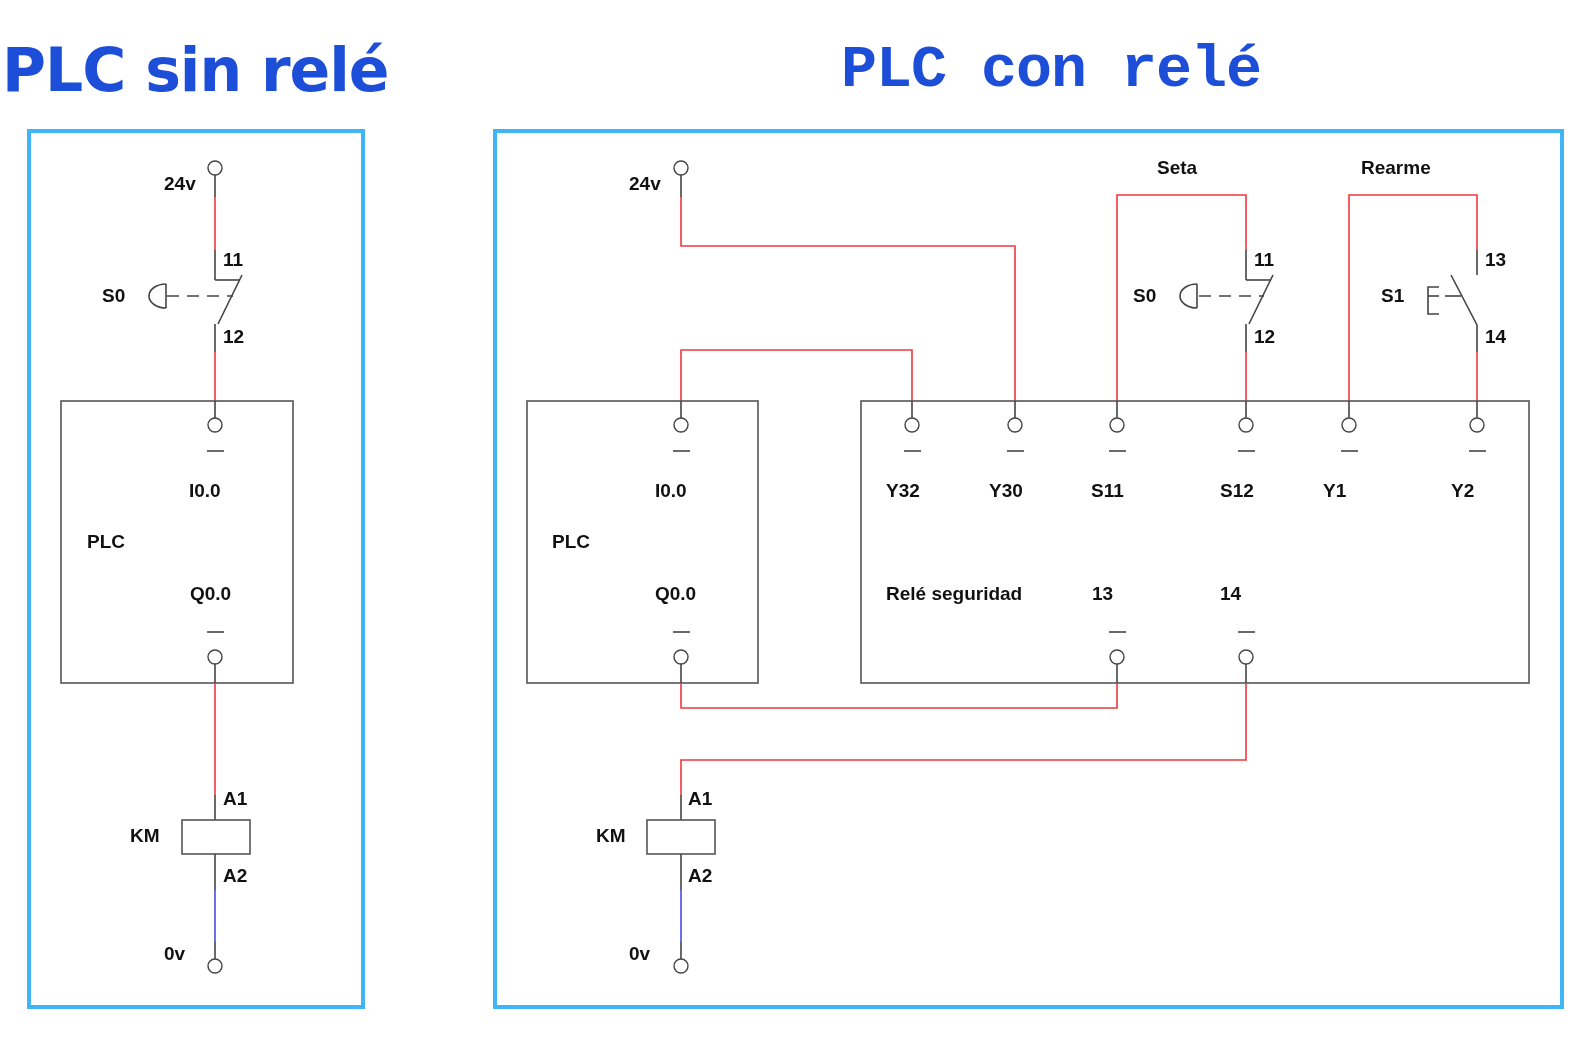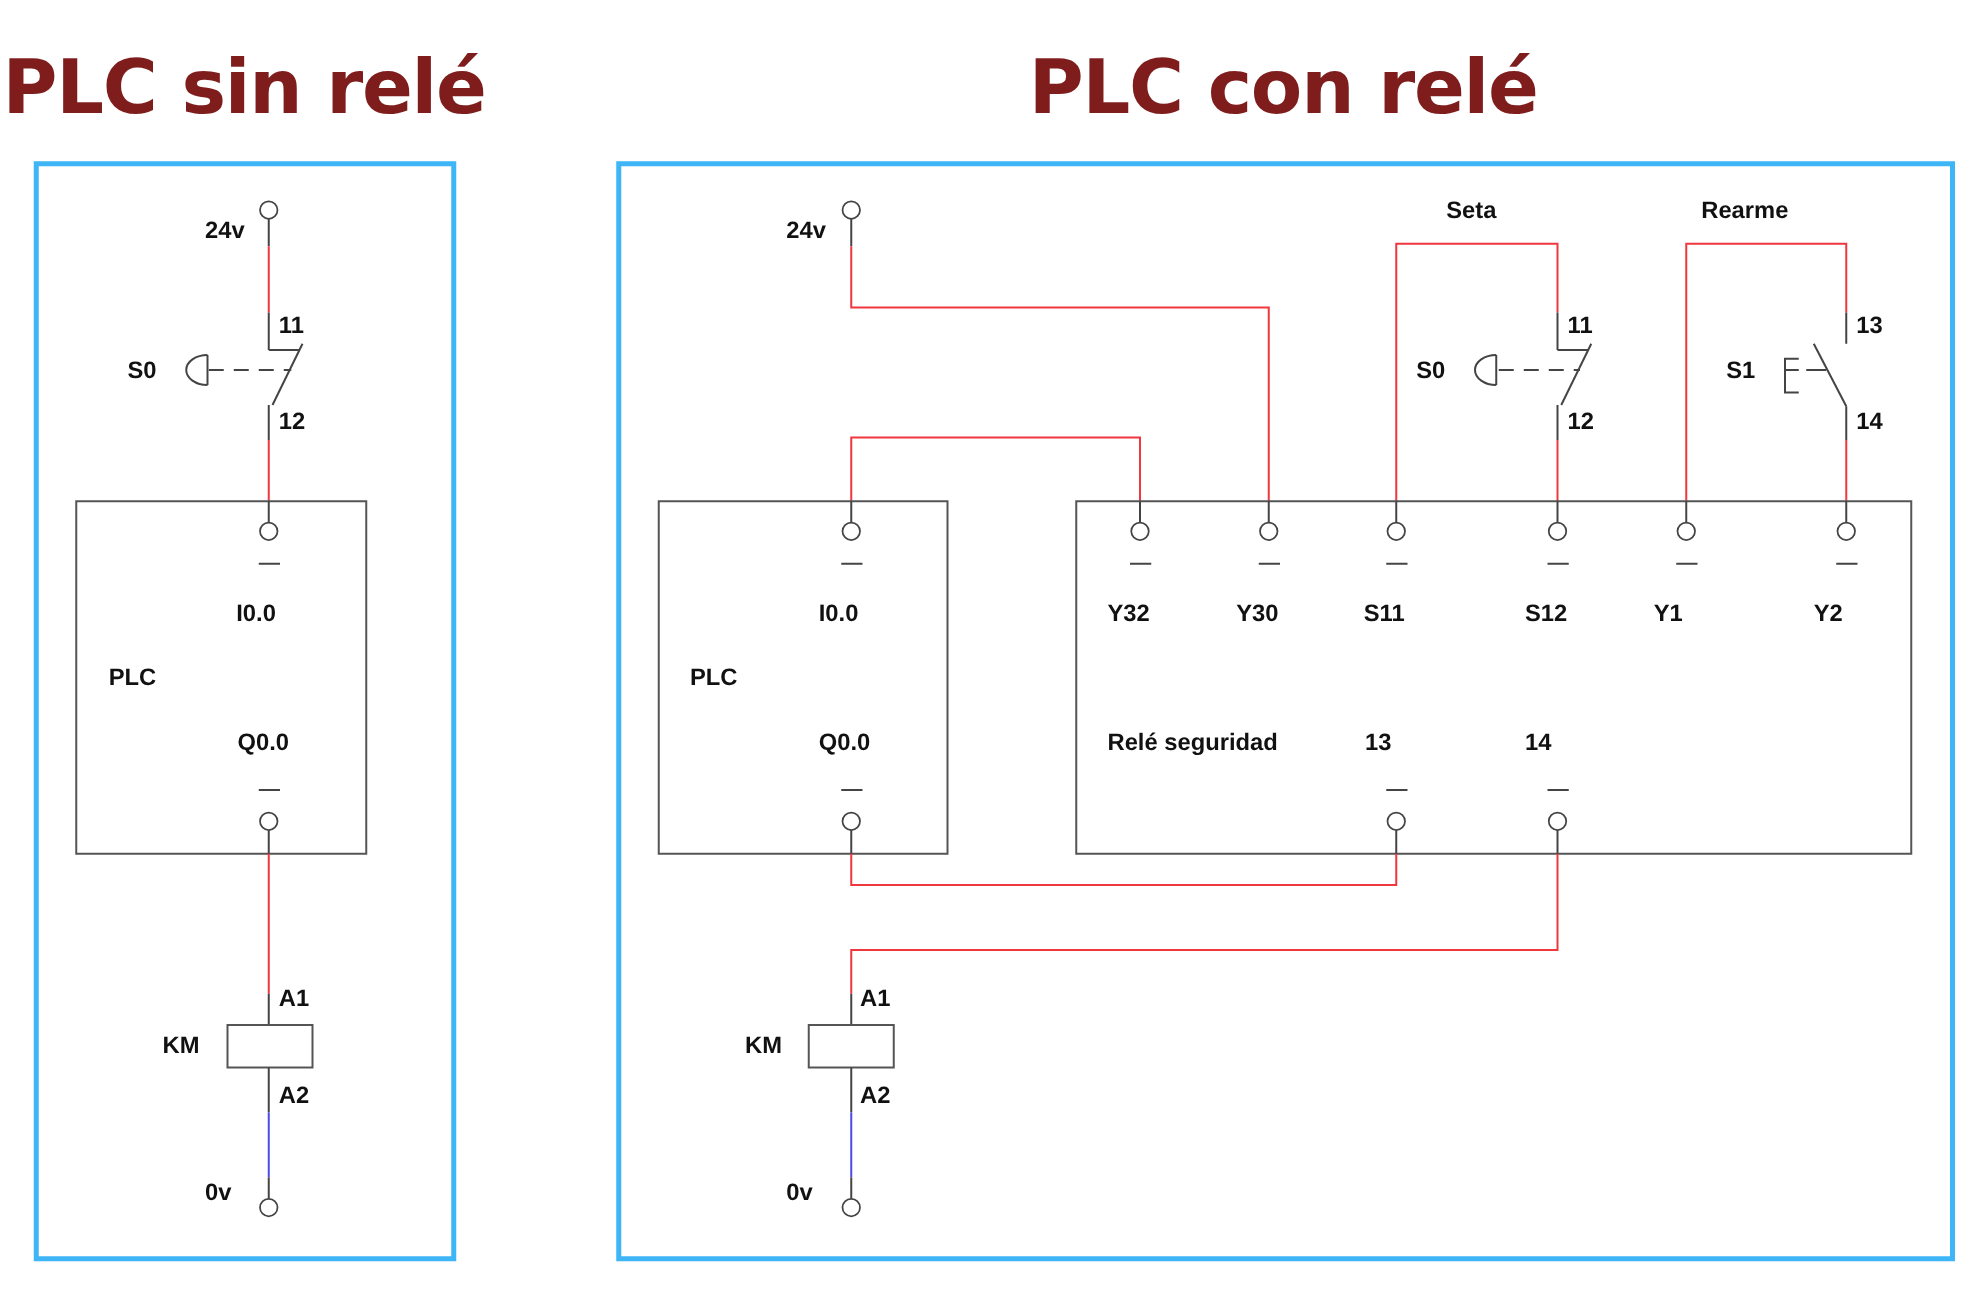--- a/index.html
+++ b/index.html
@@ -1,24 +1,24 @@
 <!DOCTYPE html>
 <html><head>
 <meta charset="utf-8">
 <style>
   html, body { margin: 0; padding: 0; background: #ffffff; }
   body { width: 1589px; height: 1053px; position: relative; overflow: hidden; }
   .title {
     position: absolute; top: 30px; margin: 0;
     font-family: "DejaVu Sans", sans-serif; font-weight: bold;
-    font-size: 60px; line-height: 80px; color: #7f1d1d; white-space: nowrap;
+    font-size: 60px; line-height: 80px; color: #1d4ed8; white-space: nowrap;
     letter-spacing: -1px;
   }
   #title-left { left: 2px; }
-  #title-right { left: 823px; }
+  #title-right { left: 841px; font-family: Liberation Mono, monospace; }
   svg#diagram { position: absolute; left: 0; top: 0; }
   svg text { font-family: "Liberation Sans", sans-serif; font-weight: bold; font-size: 19px; fill: #111; }
   .frame { fill: none; stroke: #3db5f7; stroke-width: 4; }
   .box { fill: none; stroke: #555; stroke-width: 1.6; }
   .wire { fill: none; stroke: #f0373d; stroke-width: 1.6; }
   .wire-blue { fill: none; stroke: #4a4ae8; stroke-width: 1.6; }
   .lead { fill: none; stroke: #444; stroke-width: 1.6; }
   .term { fill: #fff; stroke: #444; stroke-width: 1.4; }
   .dash { stroke: #444; stroke-width: 1.6; stroke-dasharray: 12 8; fill: none; }
   .bar { stroke: #444; stroke-width: 1.6; }

